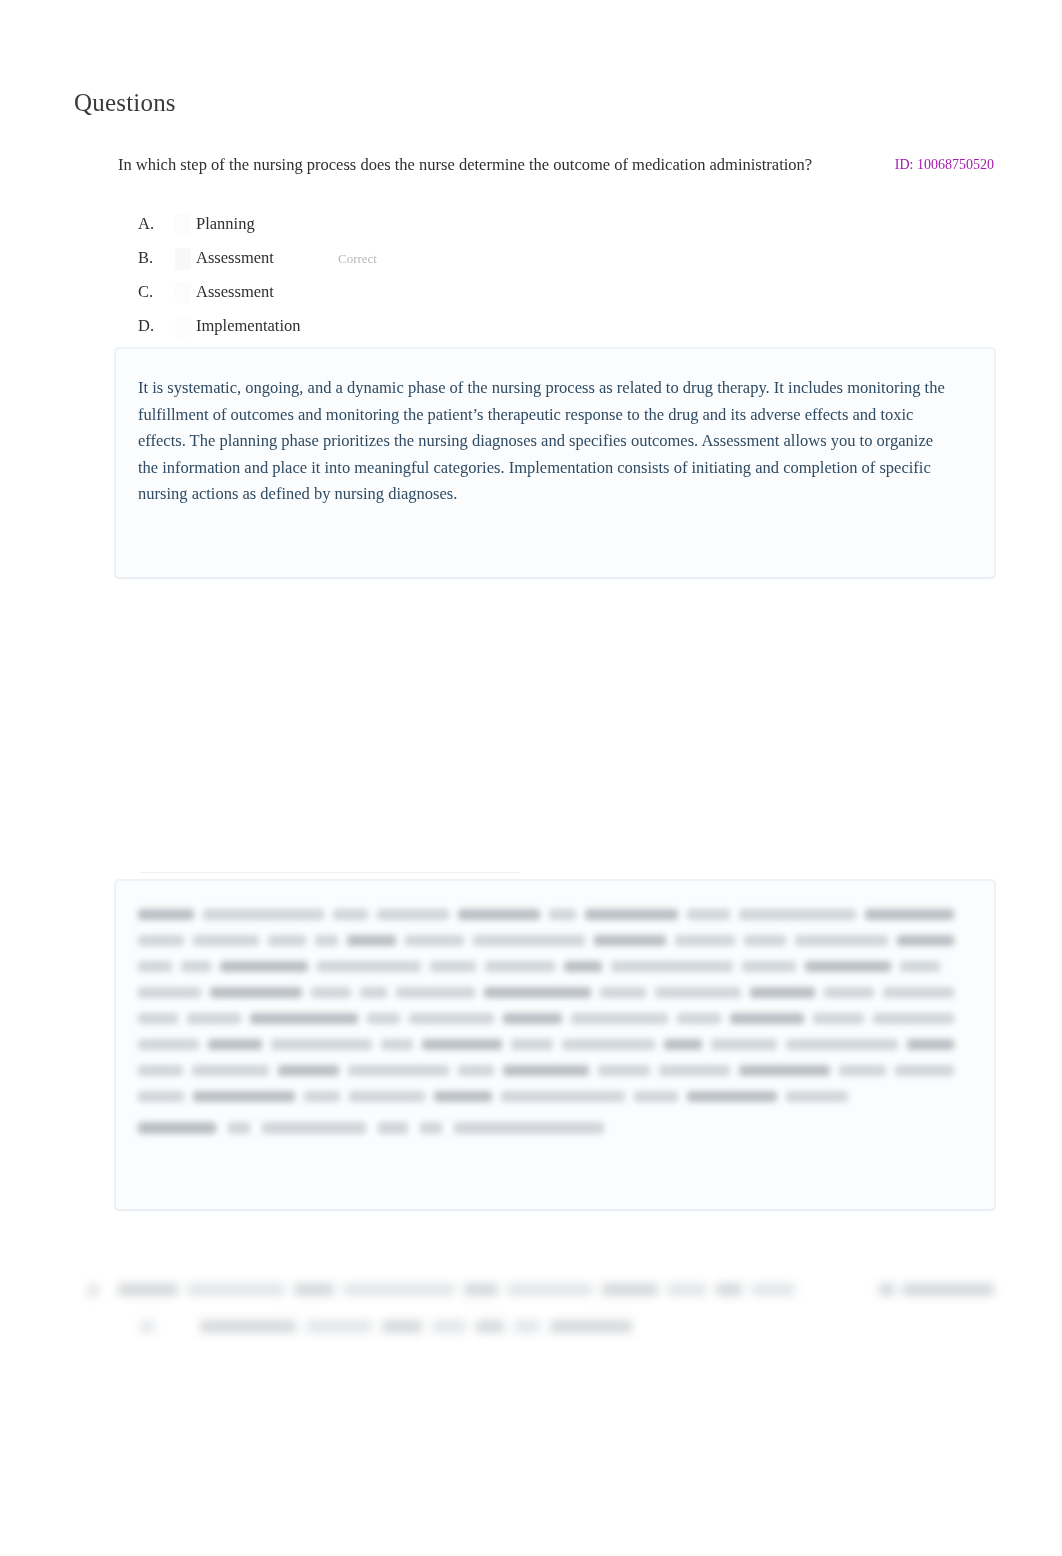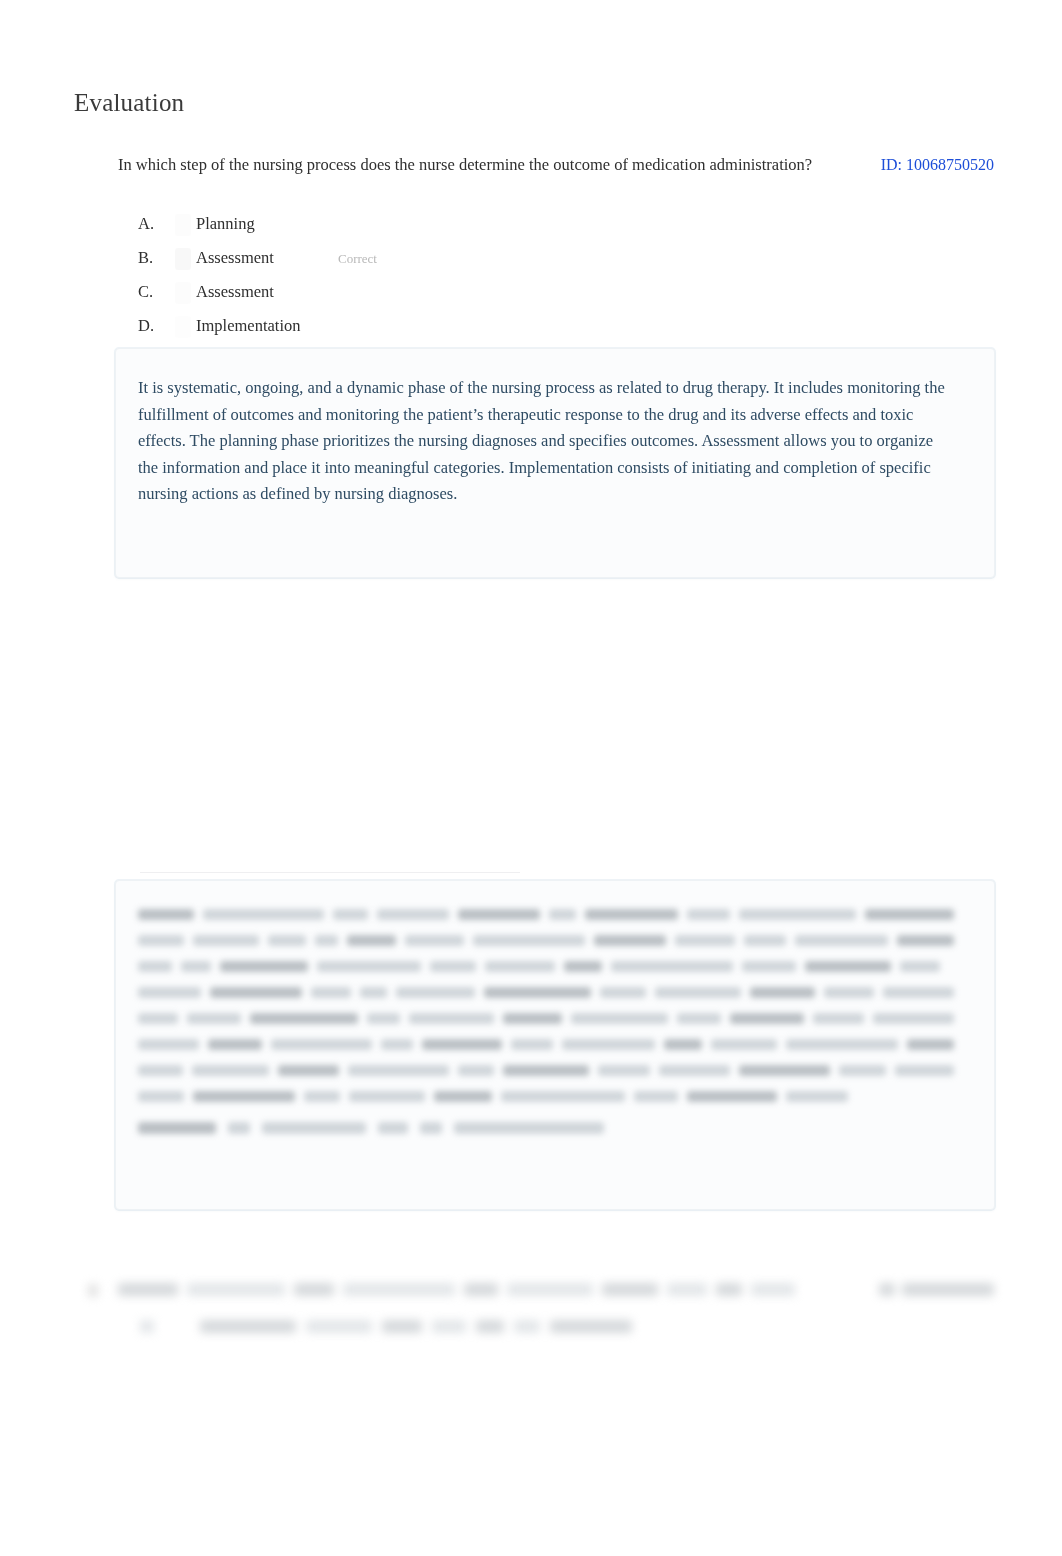--- a/index.html
+++ b/index.html
@@ -60,23 +60,23 @@
     top: 0;
     width: 700px;
     font-size: 16.5px;
     line-height: 26.5px;
     color: #2f2f2f;
   }
   .q-id {
     position: absolute;
     right: 0;
     top: 2px;
-    font-size: 16px;
+    font-size: 14px;
     line-height: 22px;
-    color: #1d4ed8;
+    color: #a21caf;
     white-space: nowrap;
   }
 
   
   .options {
     position: absolute;
     left: 44px;
     top: 56px;
     width: 760px;
   }
@@ -177,21 +177,21 @@
     display: flex;
     gap: 12px;
     align-items: center;
   }
 </style>
 </head>
 <body>
 
 <div class="page">
 
-  <div class="page-title">Evaluation</div>
+  <div class="page-title">Questions</div>
 
   <div class="question" style="top:152px;">
 
     <div class="q-head">
       <div class="q-stem">In which step of the nursing process does the nurse determine the outcome of medication administration?</div>
       <div class="q-id">ID: 10068750520</div>
     </div>
 
     <div class="options">
 

